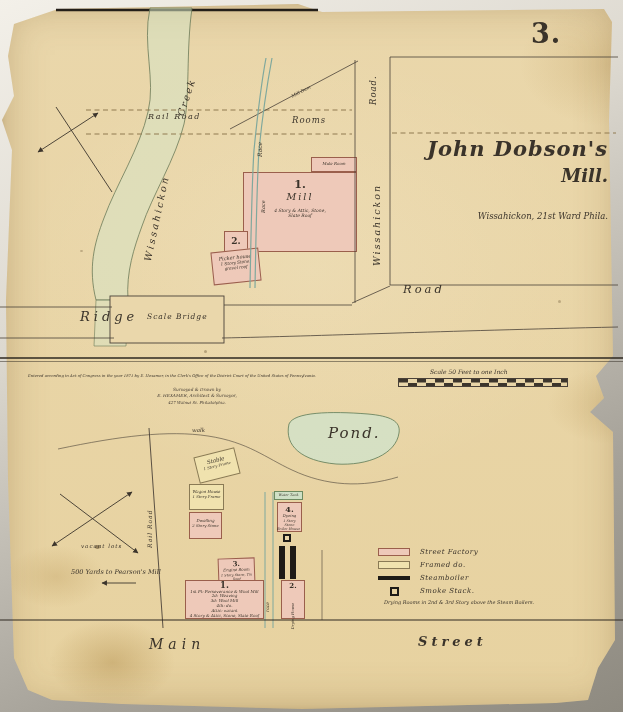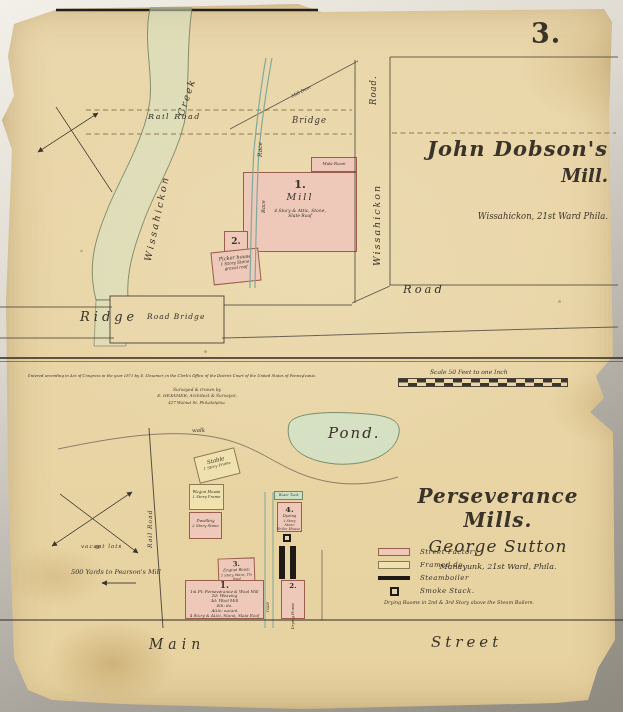--- a/index.html
+++ b/index.html
@@ -198,53 +198,48 @@
   <span class="lbl num" style="left:531px;top:20px;font-size:27px;letter-spacing:1px;">3.</span>
 
   <div id="top-title">
     <div class="t1">John Dobson's</div>
     <div class="t2">Mill.</div>
     <div class="t3">Wissahickon, 21st Ward Phila.</div>
   </div>
 
   <span class="lbl rot" style="left:176px;top:114px;font-size:9.5px;letter-spacing:2px;transform:rotate(-72deg);">Creek</span>
   <span class="lbl" style="left:148px;top:113px;font-size:8px;letter-spacing:1.5px;">Rail Road</span>
-  <span class="lbl" style="left:292px;top:116px;font-size:8.5px;letter-spacing:1px;">Bridge</span>
+  <span class="lbl" style="left:292px;top:116px;font-size:8.5px;letter-spacing:1px;">Rooms</span>
   <span class="lbl rot" style="left:369px;top:105px;font-size:8.5px;letter-spacing:1px;transform:rotate(-90deg);">Road.</span>
   <span class="lbl rot" style="left:372px;top:266px;font-size:9.5px;letter-spacing:2px;transform:rotate(-90deg);">Wissahickon</span>
   <span class="lbl rot" style="left:143px;top:260px;font-size:9.5px;letter-spacing:2.5px;transform:rotate(-78deg);">Wissahickon</span>
   <span class="lbl rot" style="left:257px;top:157px;font-size:6px;transform:rotate(-90deg);">Race</span>
   <span class="lbl rot" style="left:261px;top:213px;font-size:5px;transform:rotate(-90deg);z-index:6;">Race</span>
   <span class="lbl rot" style="left:291px;top:95px;font-size:4.5px;transform:rotate(-27deg);">Mill Dam</span>
   <span class="lbl" style="left:80px;top:310px;font-size:13px;letter-spacing:4px;">Ridge</span>
-  <span class="lbl" style="left:147px;top:313px;font-size:7.5px;letter-spacing:1px;">Road Bridge</span>
+  <span class="lbl" style="left:147px;top:313px;font-size:7.5px;letter-spacing:1px;">Scale Bridge</span>
   <span class="lbl" style="left:403px;top:284px;font-size:11.5px;letter-spacing:3px;">Road</span>
 
   <span class="lbl" style="left:28px;top:374px;font-size:3.8px;font-style:italic;">Entered according to Act of Congress in the year 1871 by E. Hexamer, in the Clerk's Office of the District Court of the United States of Pennsylvania.</span>
   <div id="surveyor">
     <div style="font-size:4.3px;">Surveyed &amp; Drawn by</div>
     <div style="font-size:4.3px;">E. HEXAMER, Architect &amp; Surveyor,</div>
     <div style="font-size:4px;">427 Walnut St. Philadelphia.</div>
   </div>
   <span class="lbl" style="left:430px;top:369px;font-size:6px;">Scale 50 Feet to one Inch</span>
   <div id="scalebar"></div>
 
-  <div id="bot-title">
-    <div class="t1">Perseverance Mills.</div>
-    <div class="t2">George Sutton</div>
-    <div class="t3">Manayunk, 21st Ward, Phila.</div>
-  </div>
   <span class="lbl" style="left:328px;top:426px;font-size:15px;letter-spacing:2px;">Pond.</span>
   <span class="lbl" style="left:192px;top:428px;font-size:5.5px;">walk</span>
   <span class="lbl rot" style="left:147px;top:548px;font-size:6px;letter-spacing:1px;transform:rotate(-90deg);">Rail Road</span>
   <span class="lbl" style="left:81px;top:544px;font-size:5.5px;letter-spacing:1px;">vacant lots</span>
   <span class="lbl" style="left:71px;top:569px;font-size:6.5px;">500 Yards to Pearson's Mill</span>
   <span class="lbl rot" style="left:266px;top:612px;font-size:4.5px;transform:rotate(-90deg);">race</span>
   <span class="lbl" style="left:149px;top:637px;font-size:14px;letter-spacing:5px;">Main</span>
-  <span class="lbl" style="left:431px;top:635px;font-size:15px;letter-spacing:4px;">Street</span>
+  <span class="lbl" style="left:418px;top:635px;font-size:13px;letter-spacing:4px;font-weight:bold;">Street</span>
 
   <div id="legend">
     <div class="leg-row">
       <div class="leg-swatch pink"></div>
       <div class="leg-label">Street Factory</div>
     </div>
     <div class="leg-row">
       <div class="leg-swatch cream"></div>
       <div class="leg-label">Framed  do.</div>
     </div>

